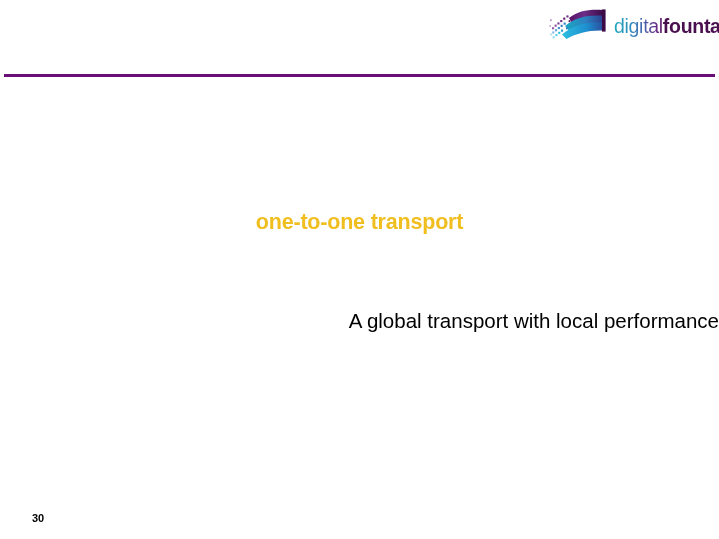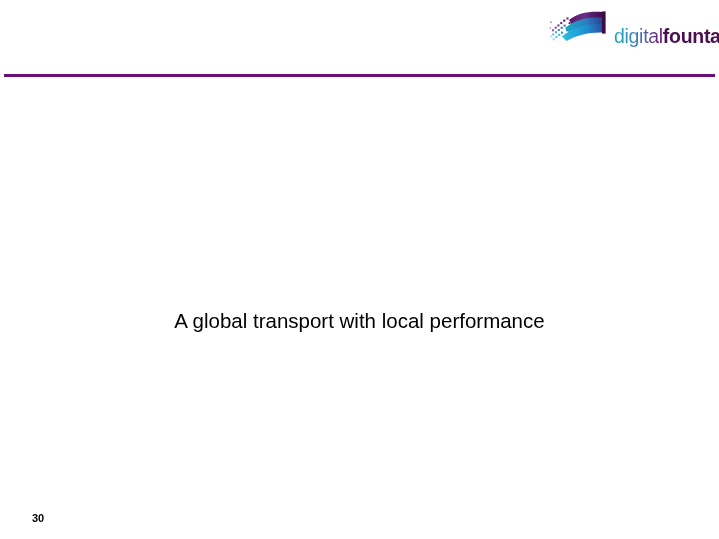--- a/index.html
+++ b/index.html
@@ -20,21 +20,21 @@
   }
 
   
   .logo {
     position: absolute;
     top: 4px;
     left: 548px;
     width: 168px;
     height: 44px;
     display: flex;
-    align-items: flex-end;
+    align-items: center;
   }
   .logo-mark {
     width: 62px;
     height: 40px;
     flex: 0 0 auto;
     display: block;
   }
   .logo-wordmark {
     margin-left: 4px;
     display: flex;
@@ -75,21 +75,21 @@
     font-size: 21.5px;
     font-weight: 700;
     color: #F0BE1E;
     letter-spacing: -0.2px;
   }
   .subtitle {
     position: absolute;
     left: 0;
     top: 309px;
     width: 719px;
-    text-align: center;
+    text-align: right;
     font-size: 20.5px;
     font-weight: 400;
     color: #000000;
     letter-spacing: 0px;
   }
 
   
   .page-number {
     position: absolute;
     left: 32px;
@@ -161,18 +161,19 @@
     </svg>
 
     <div class="logo-wordmark">
       <span class="word-digital">digital</span>
         <span class="word-fountain">fountain</span>
     </div>
   </div>
 
   <div class="divider"></div>
 
+  <div class="title">one-to-one transport</div>
 
   <div class="subtitle">A global transport with local performance</div>
 
   <div class="page-number">30</div>
 
 </div>
 
 </body></html>

